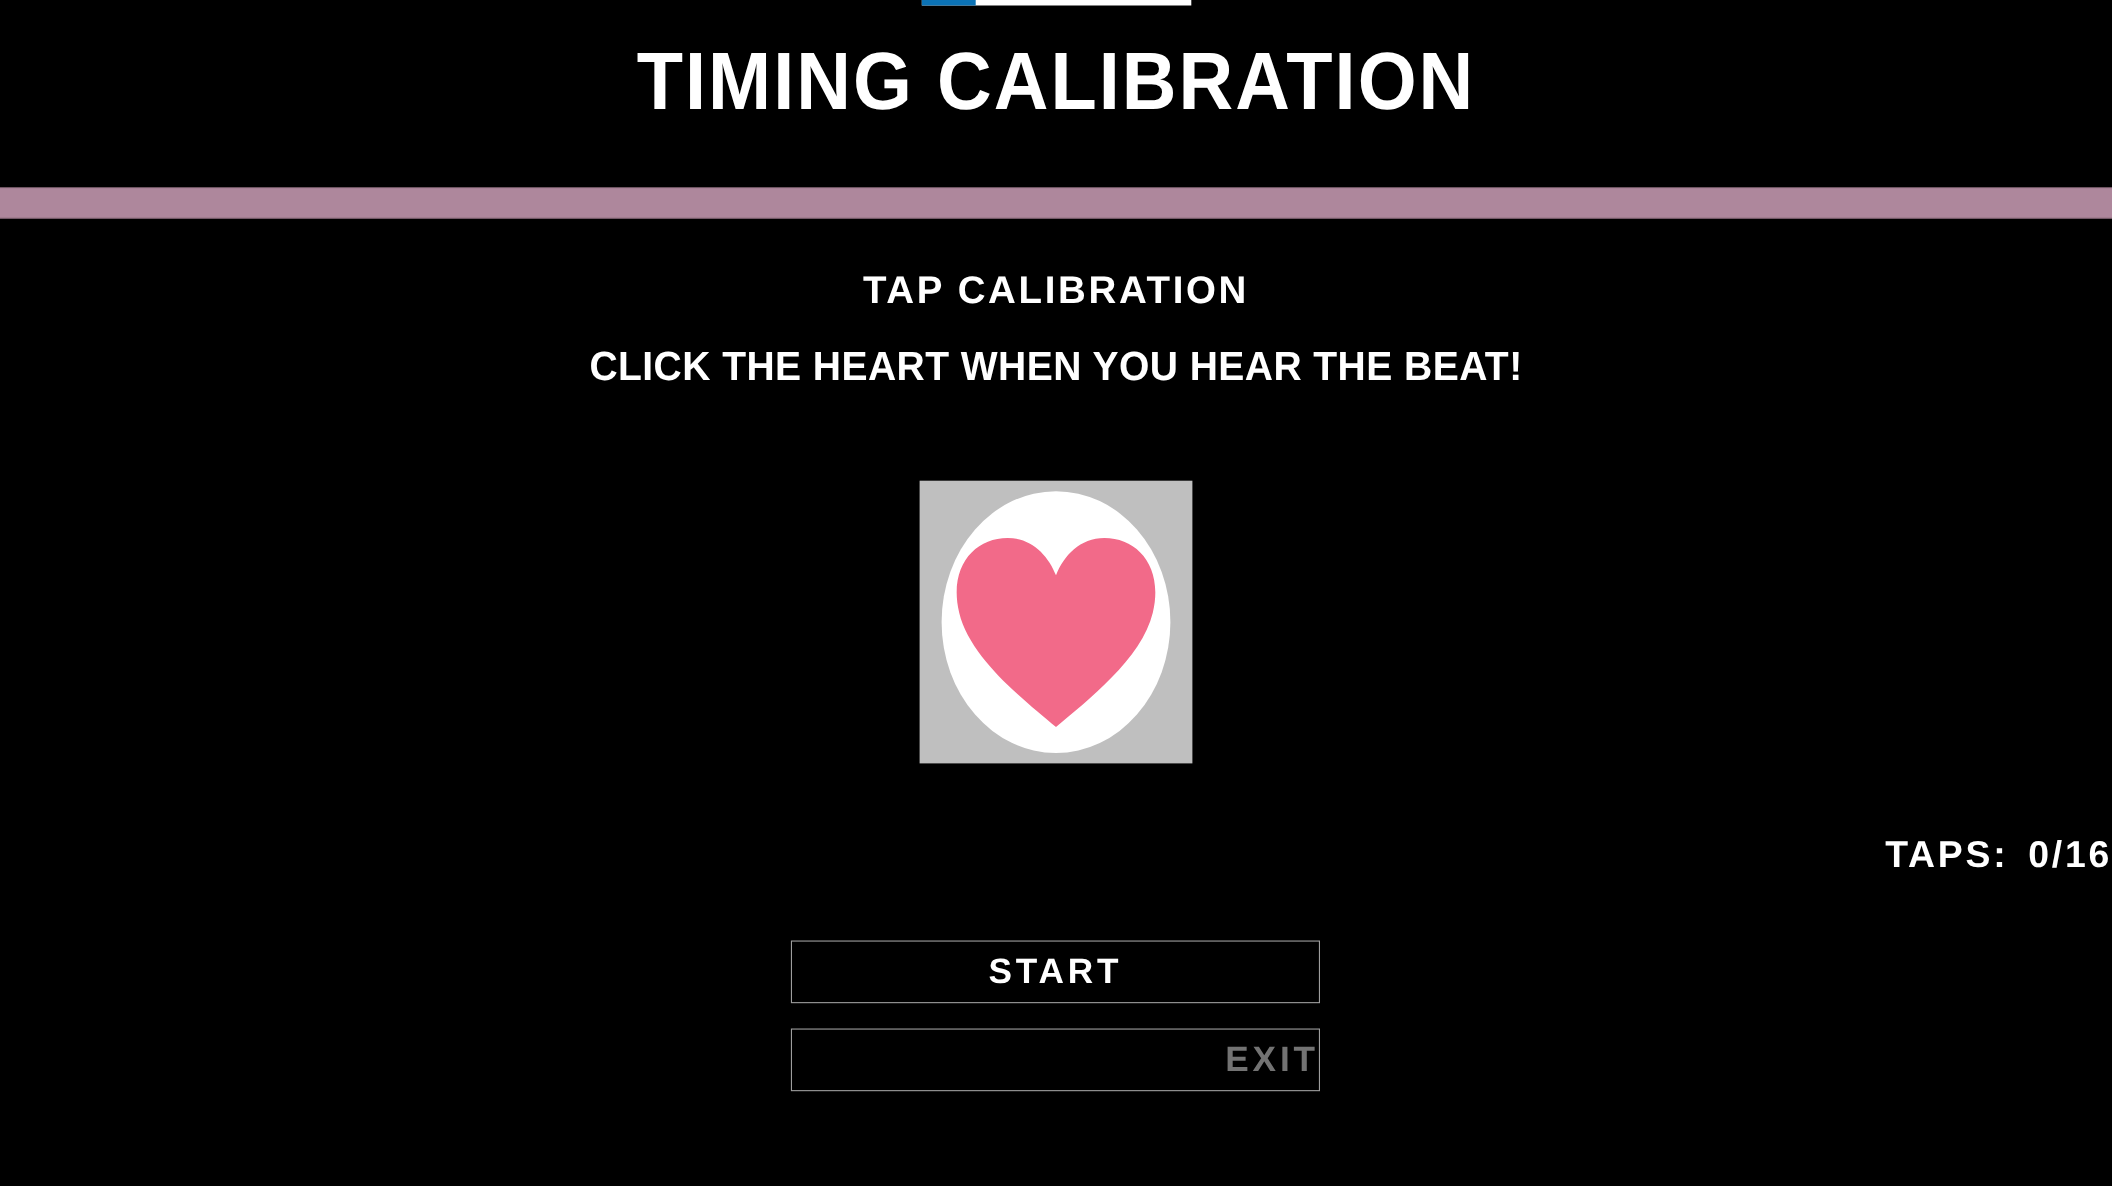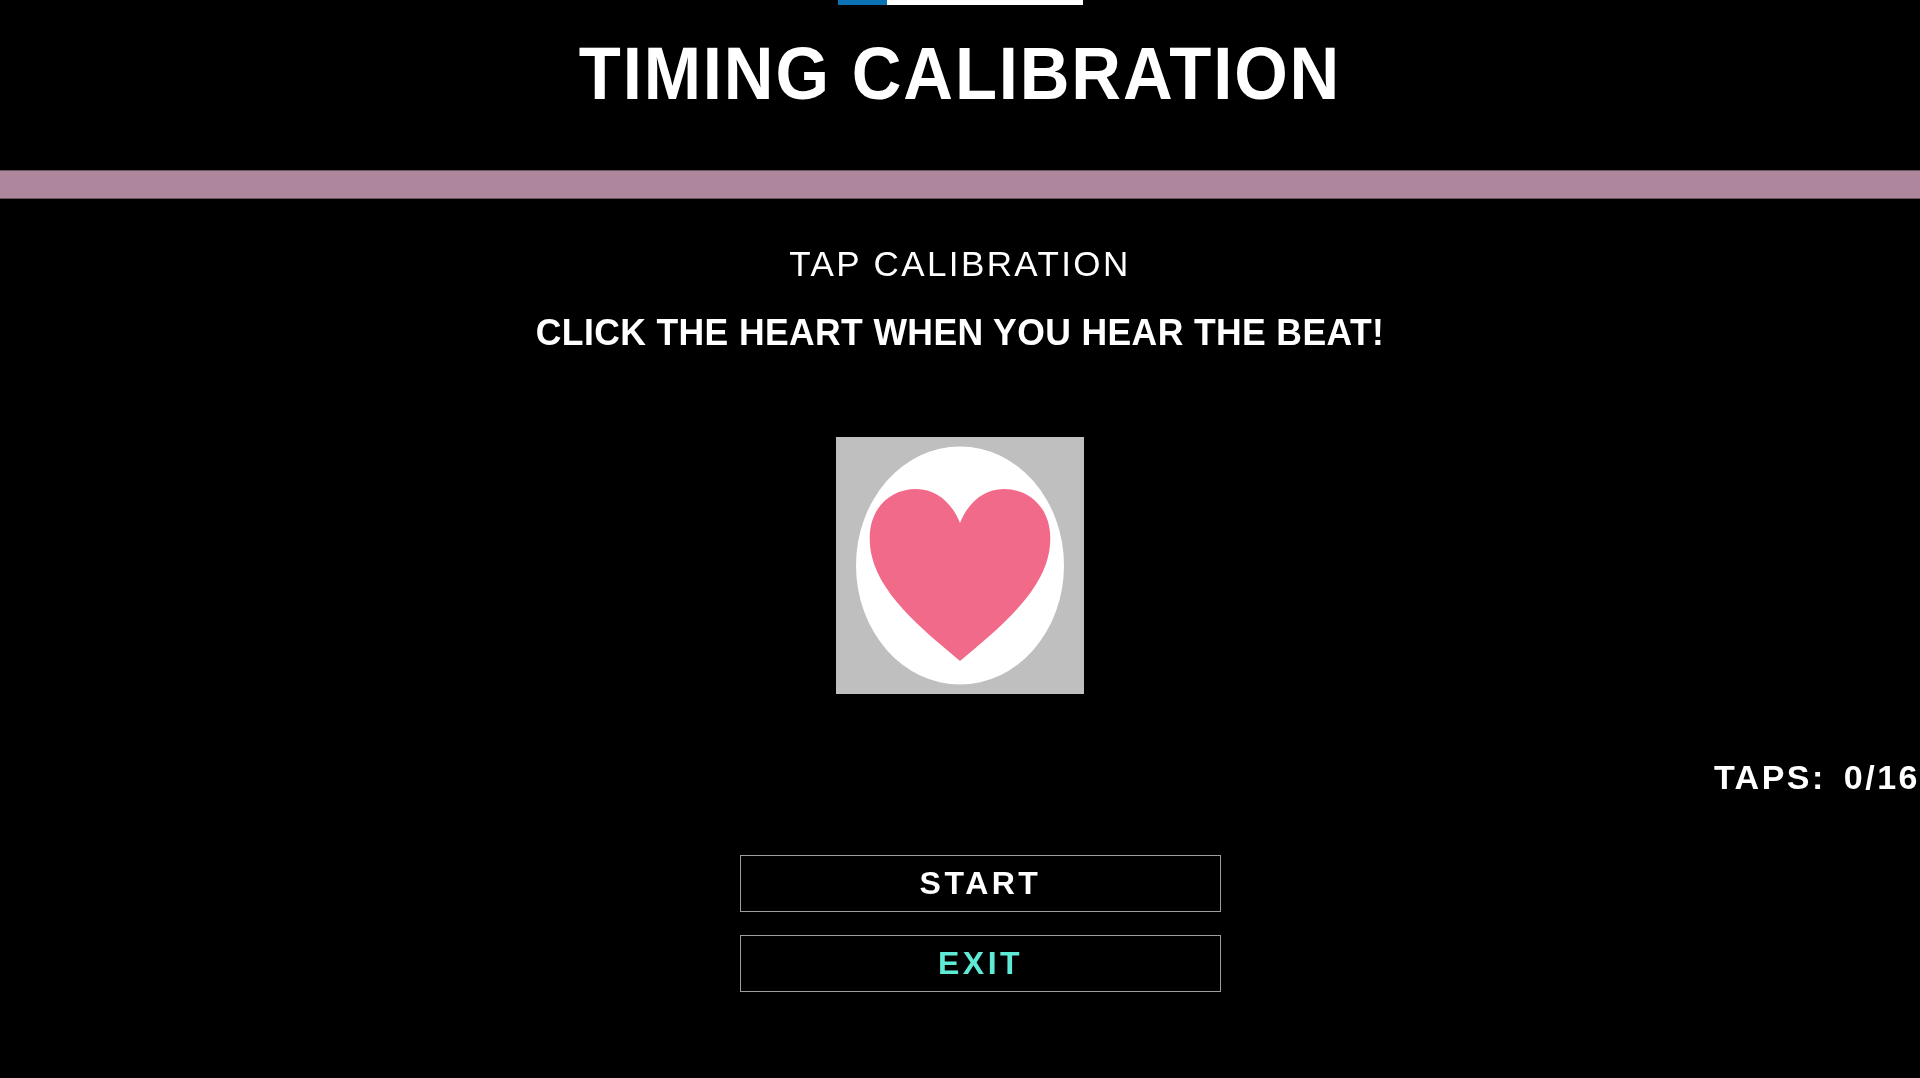--- a/index.html
+++ b/index.html
@@ -62,21 +62,21 @@
     box-sizing: border-box;
   }
 
   
   .section-heading {
     position: absolute;
     top: 243px;
     left: 0;
     width: 100%;
     text-align: center;
-    font-weight: 400;
+    font-weight: 700;
     font-size: 35px;
     line-height: 42px;
     letter-spacing: 2.4px;
     color: #ffffff;
     white-space: nowrap;
   }
 
   
   .instruction {
     position: absolute;
@@ -141,21 +141,20 @@
     color: #ffffff;
     font-family: "Liberation Sans", sans-serif;
     font-weight: 700;
     font-size: 32px;
     letter-spacing: 3.5px;
     text-align: center;
     line-height: 55px;
     box-sizing: border-box;
     cursor: pointer;
     padding: 0;
-    margin-left: 21px;
   }
   .btn-start { top: 855px; }
   .btn-exit  { top: 935px; }
 </style>
 </head>
 <body>
 
 <div class="top-progress" style="background: rgb(255, 255, 255);">
   <div class="fill" style="background: rgb(11, 114, 181); width: 20%;"></div>
 </div>
@@ -180,13 +179,13 @@
              C 202 162, 152 200, 124 224 Z" fill="#f26a89"></path>
   </svg>
 </button>
 
 <div class="taps-counter">
   <span class="label">TAPS:</span>
   <span class="value">0/16</span>
 </div>
 
 <button class="menu-button btn-start" style="border-color: rgb(158, 158, 158); color: rgb(255, 255, 255);">START</button>
-<button class="menu-button btn-exit" style="border-color: rgb(158, 158, 158); color: #5eead4;">EXIT</button>
+<button class="menu-button btn-exit" style="border-color: rgb(158, 158, 158); color: #737373; text-align: right;">EXIT</button>
 
 </body></html>

